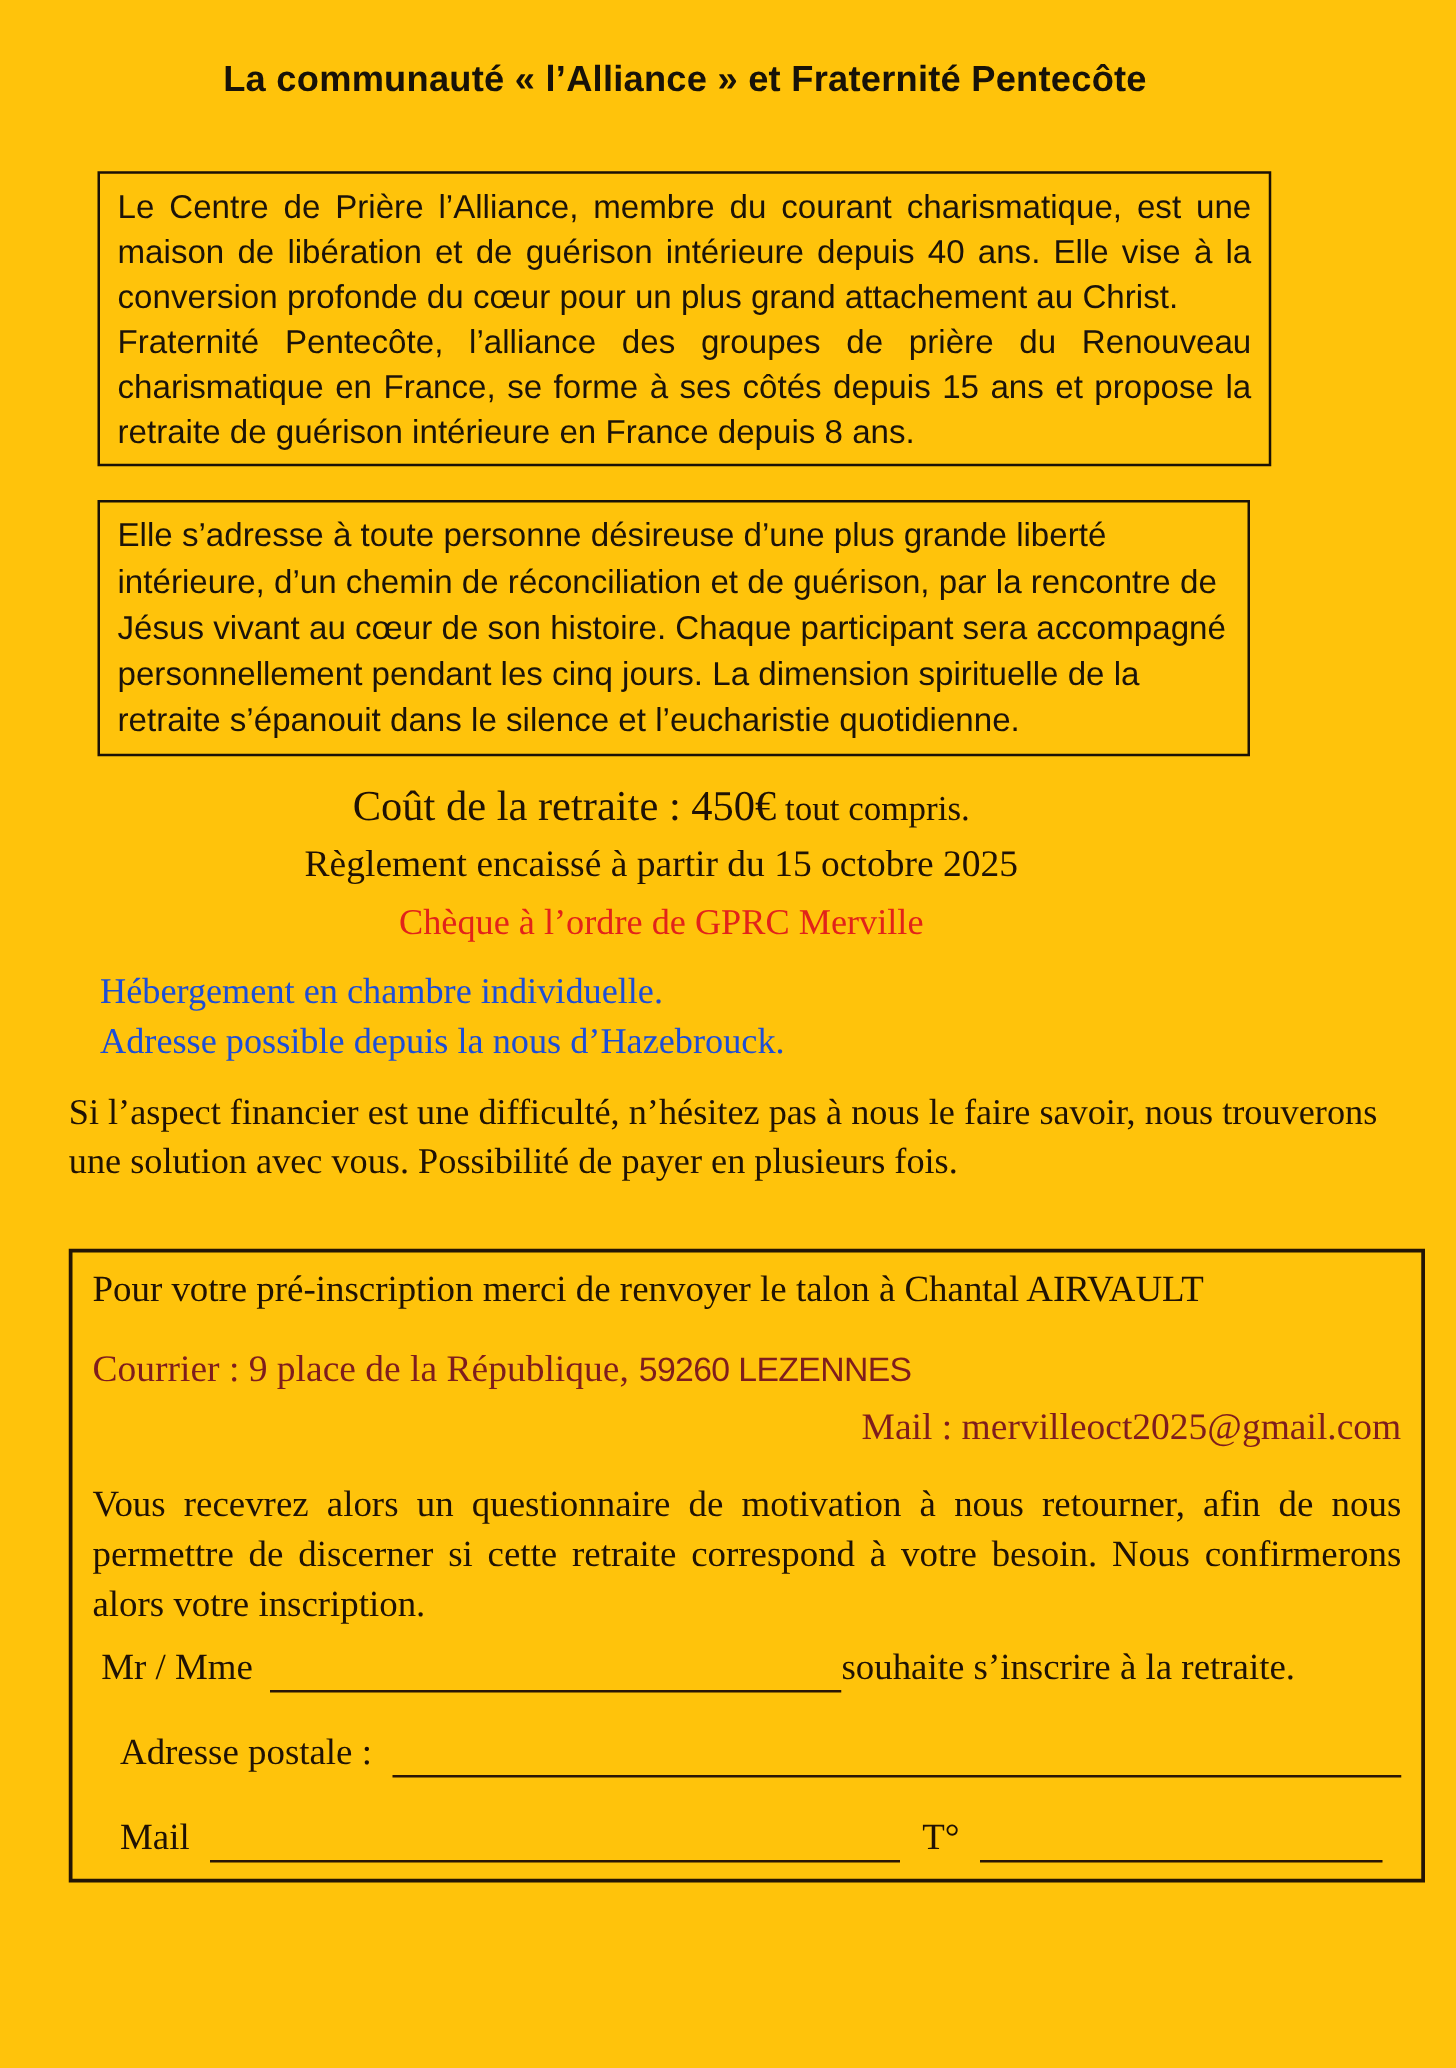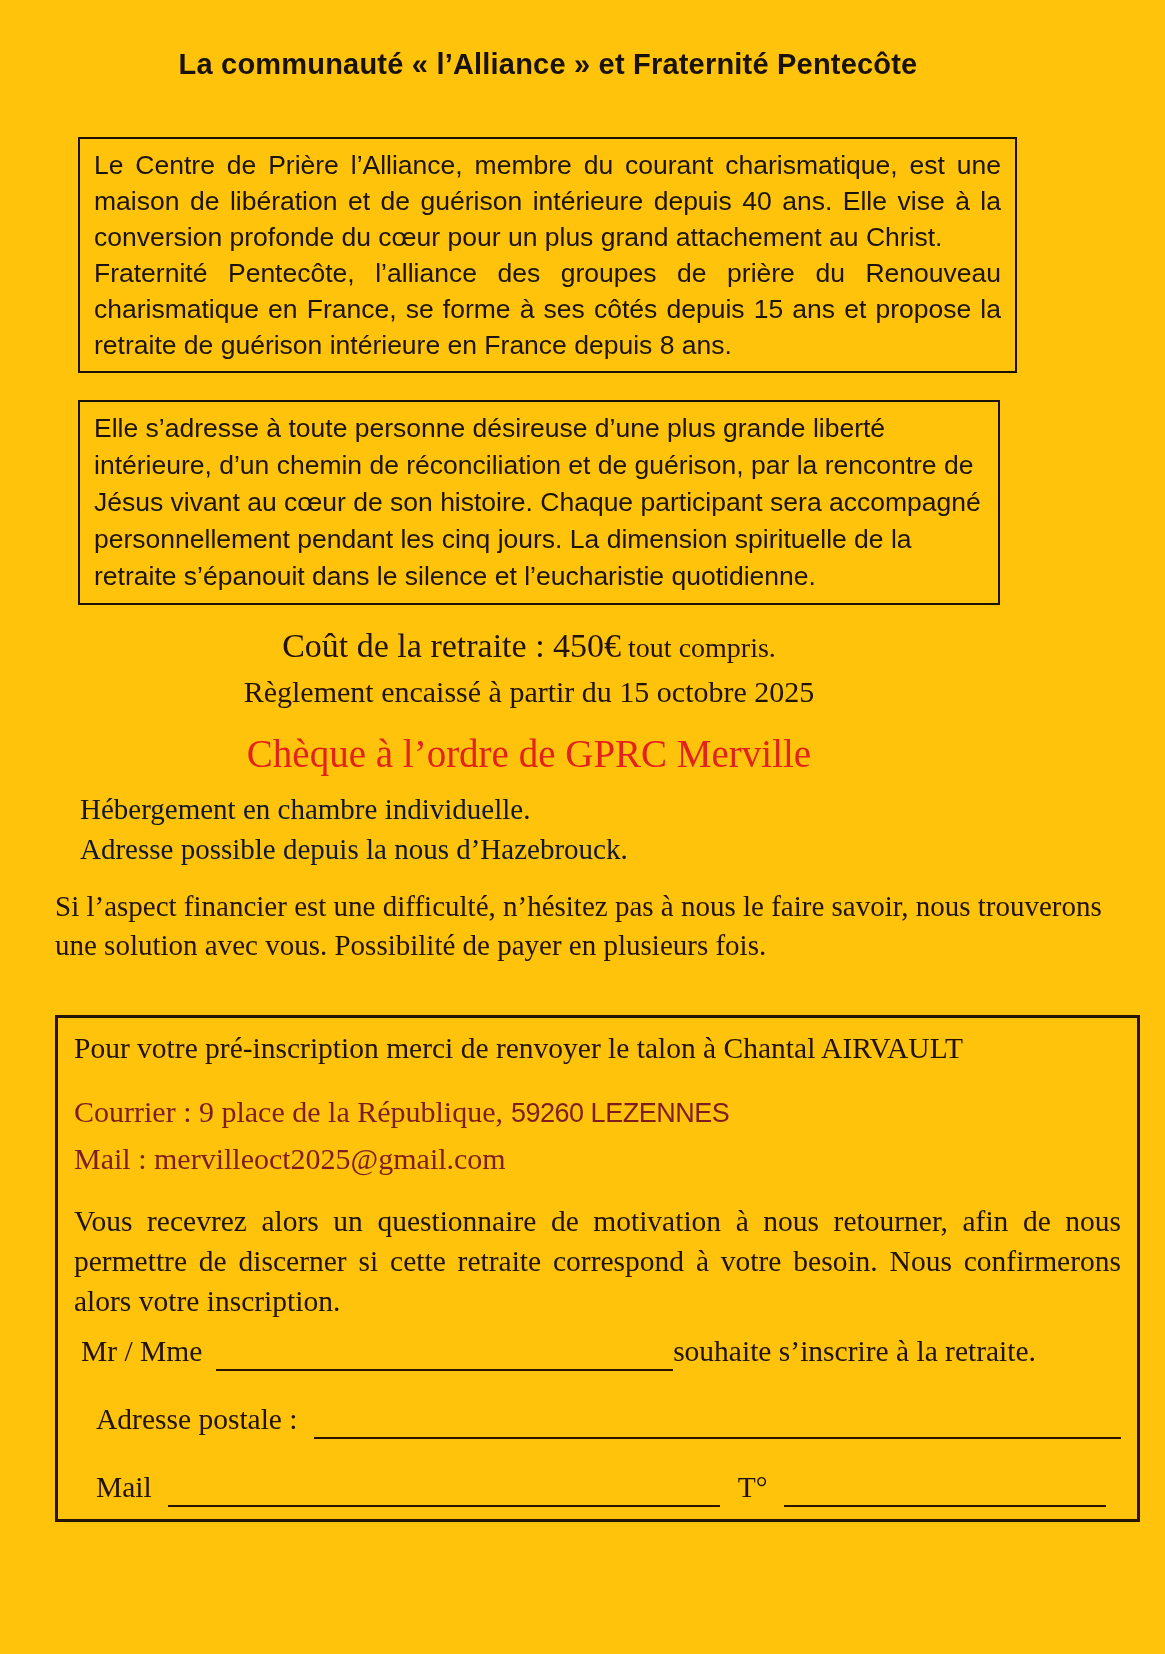--- a/index.html
+++ b/index.html
@@ -19,32 +19,32 @@
   .heading{
     margin:14px 103px 0 0;text-align:center;
     font-size:39px;font-weight:bold;color:#1c1106;line-height:50px;
   }
   .box2{margin:27px 165px 0 78px;padding:8px 14px;}
   .box2 p{margin:0;font-size:26.5px;line-height:37px;text-align:left;color:#1c1309;}
   .cost-block{margin:20px 155px 0 0;text-align:center;font-family:"Liberation Serif",serif;color:#201204;padding-left:48px;}
   .cost-line1{font-size:34px;line-height:42px;}
   .cost-suffix{font-size:28px;}
   .cost-line2{font-size:30px;margin-top:4px;line-height:38px;}
-  .cost-line3{font-size:39px;margin-top:24px;line-height:38px;color:#E2231A;}
-  .lodging{margin:16px 0 0 80px;font-family:"Liberation Serif",serif;font-size:29px;line-height:40px;color:#0f172a;}
+  .cost-line3{font-size:29px;margin-top:8px;line-height:38px;color:#E2231A;}
+  .lodging{margin:16px 0 0 80px;font-family:"Liberation Serif",serif;font-size:29px;line-height:40px;color:#1d4ed8;}
   .financial{margin:18px 50px 0 55px;font-family:"Liberation Serif",serif;font-size:29px;line-height:39px;color:#201204;}
   .box3{
     margin:50px 25px 0 55px;width:1085px;height:507px;border:3px solid #241505;
     padding:8px 16px 0;box-sizing:border-box;font-family:"Liberation Serif",serif;color:#201204;
   }
   .reg-intro{margin:2px 0 0;font-size:29.5px;line-height:40px;}
   .red-line{color:#7f1d1d;font-weight:normal;}
   .courrier{margin:24px 0 0;font-size:30px;line-height:40px;}
   .sans-red{font-family:"Liberation Sans",sans-serif;font-size:27px;margin-left:8px;letter-spacing:-.5px;}
-  .mail-red{margin:6px 0 0;font-size:30px;line-height:40px;}
+  .mail-red{margin:6px 0 0;font-size:30px;line-height:40px;text-align:right;}
   .questionnaire{margin:22px 0 0;font-size:29.5px;line-height:40px;text-align:justify;}
   .form-row{display:flex;align-items:flex-end;font-size:29.5px;line-height:40px;}
   .blank{border-bottom:2px solid #2a1505;height:36px;display:inline-block;}
   .grow{flex:1;}
   .row-name{margin:10px 0 0 7px;padding-right:85px;}
   .row-name .grow{margin-left:14px;}
   .row-addr{margin:28px 0 0 22px;}
   .row-addr .grow{margin-left:16px;}
   .row-mail{margin:28px 0 0 22px;}
   .w560{width:552px;margin-left:16px;}

